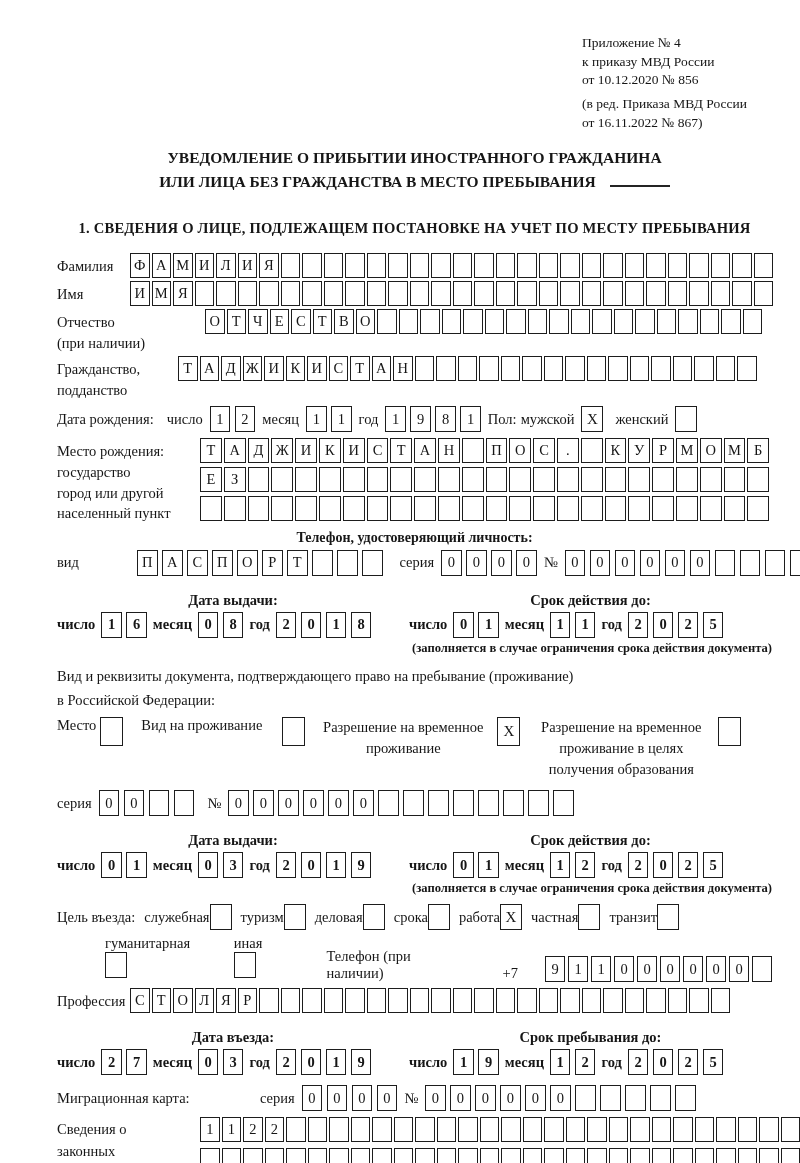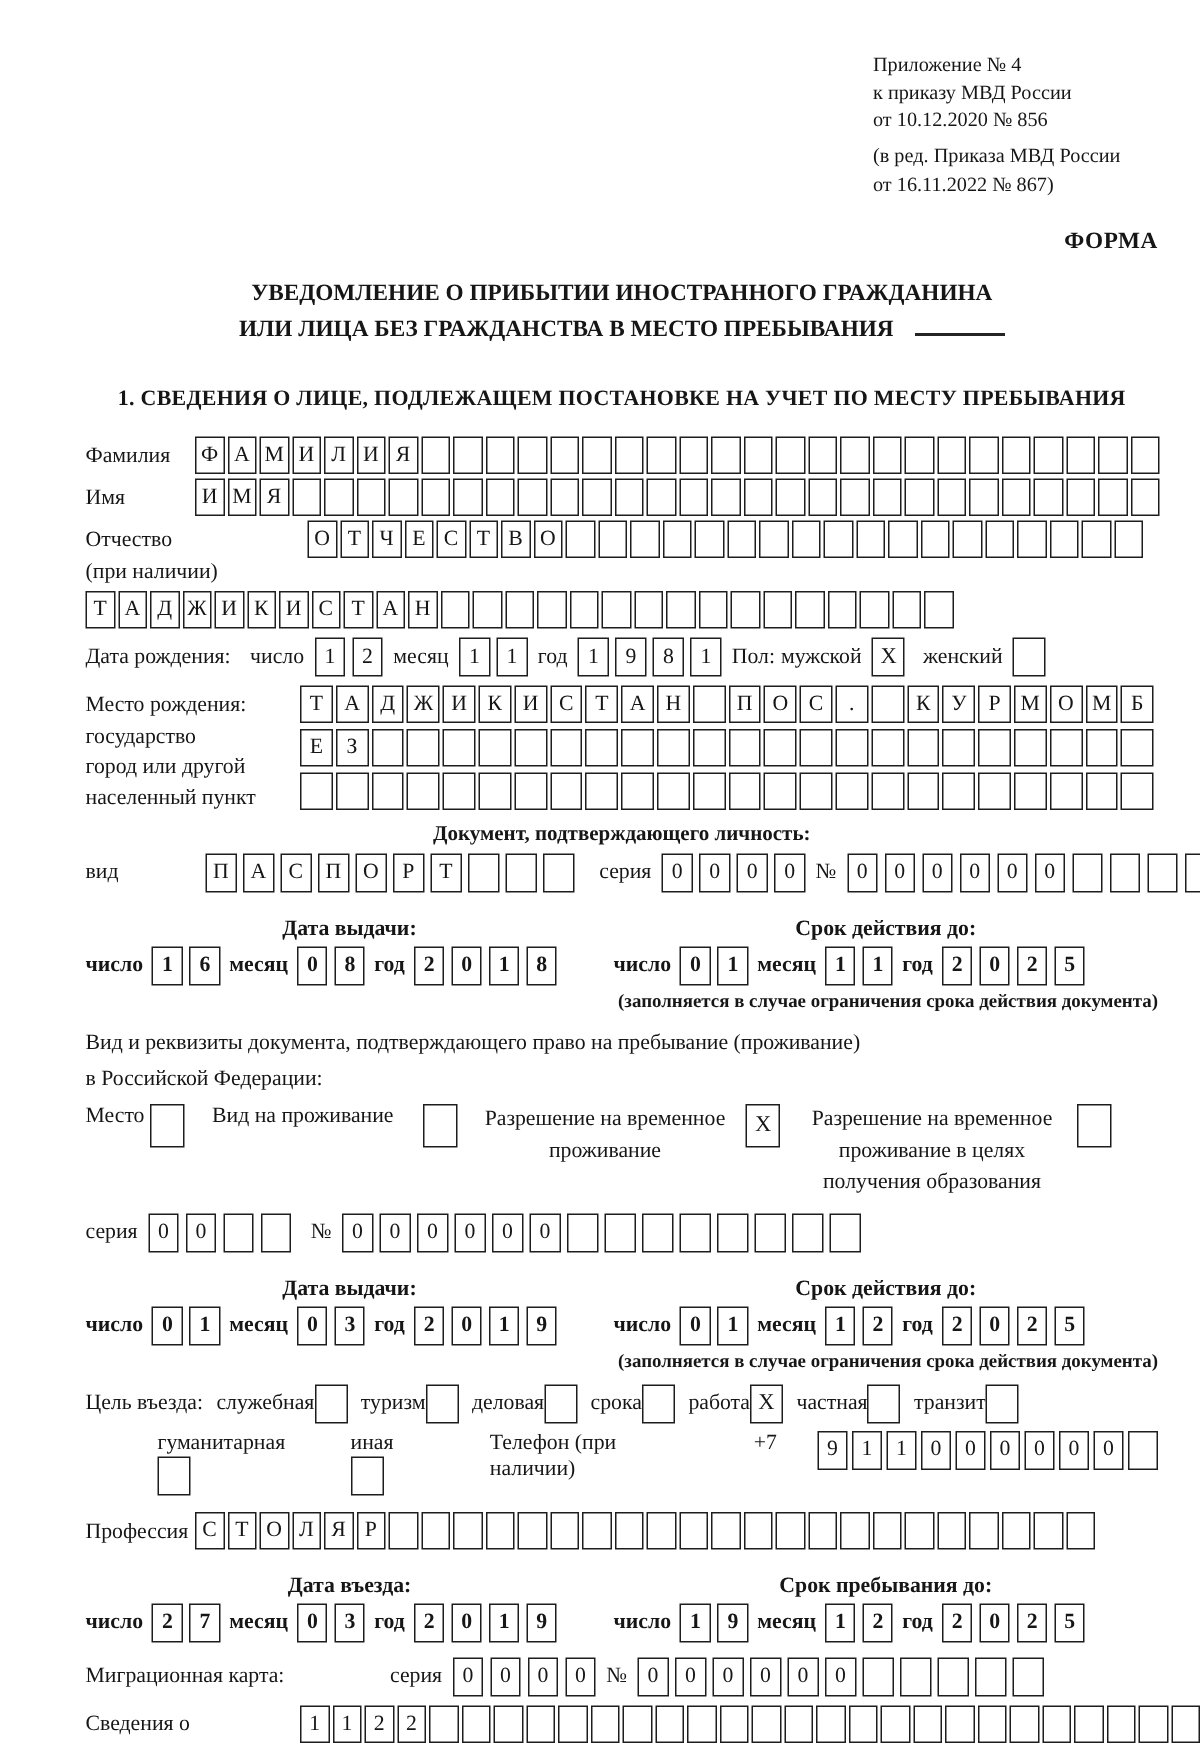--- a/index.html
+++ b/index.html
@@ -59,42 +59,41 @@
   .intro{line-height:1.7;margin-top:8px;}
 
   .opts{display:flex;align-items:flex-start;gap:12px;margin-top:4px;}
   .opt{display:flex;align-items:flex-start;gap:8px;}
   .opt .opt-lines{text-align:center;line-height:1.45;}
   .opt3-w{width:172px;}
   .opt4-w{width:178px;}
 
   .purpose{display:flex;align-items:center;gap:9px;margin-top:8px;}
   .purpose .pair{display:flex;align-items:center;gap:0;}
-  .purpose2{display:flex;align-items:flex-start;gap:27px;margin-top:5px;margin-left:48px;}
+  .purpose2{display:flex;align-items:flex-end;gap:27px;margin-top:5px;margin-left:48px;}
 
   .rep{display:flex;margin-top:6px;}
   .rep .rep-label{width:143px;flex:none;line-height:1.5;padding-top:2px;}
   .rep .rep-rows{display:flex;flex-direction:column;gap:6px;}
 </style>
 </head>
 <body>
 
 <div class="page">
 
   <div class="appendix">
     <div>Приложение № 4</div>
     <div>к приказу МВД России</div>
     <div>от 10.12.2020 № 856</div>
     <div class="amend">
       <div>(в ред. Приказа МВД России</div>
       <div>от 16.11.2022 № 867)</div>
     </div>
   </div>
 
-  <div class="forma">ФОРМА</div>
 
   <div class="title">
     <div>УВЕДОМЛЕНИЕ О ПРИБЫТИИ ИНОСТРАННОГО ГРАЖДАНИНА</div>
     <div>
       <span>ИЛИ ЛИЦА БЕЗ ГРАЖДАНСТВА В МЕСТО ПРЕБЫВАНИЯ</span><span class="blank"></span>
     </div>
   </div>
 
   <div class="sec-heading">1. СВЕДЕНИЯ О ЛИЦЕ, ПОДЛЕЖАЩЕМ ПОСТАНОВКЕ НА УЧЕТ ПО МЕСТУ ПРЕБЫВАНИЯ</div>
 
@@ -201,20 +200,24 @@
           <span class="cell"></span>
           <span class="cell"></span>
           <span class="cell"></span>
           <span class="cell"></span>
           <span class="cell"></span>
           <span class="cell"></span>
         </span>
     </div>
 
     <div class="row">
+      <span class="label lw121">
+        <span style="display:block">Гражданство,</span>
+        <span style="display:block">подданство</span>
+      </span>
       <span class="cells">
           <span class="cell">Т</span>
           <span class="cell">А</span>
           <span class="cell">Д</span>
           <span class="cell">Ж</span>
           <span class="cell">И</span>
           <span class="cell">К</span>
           <span class="cell">И</span>
           <span class="cell">С</span>
           <span class="cell">Т</span>
@@ -347,21 +350,21 @@
             <span class="cell"></span>
             <span class="cell"></span>
             <span class="cell"></span>
             <span class="cell"></span>
             <span class="cell"></span>
             <span class="cell"></span>
           </span>
       </span>
     </div>
 
-    <div class="center-bold">Документ, подтверждающего личность:</div>
+    <div class="center-bold">Телефон, удостоверяющий личность:</div>
 
     <div class="inline">
       <span class="lw73" style="flex:none;">вид</span>
       <span class="cells sp">
           <span class="cell">П</span>
           <span class="cell">А</span>
           <span class="cell">С</span>
           <span class="cell">П</span>
           <span class="cell">О</span>
           <span class="cell">Р</span>

